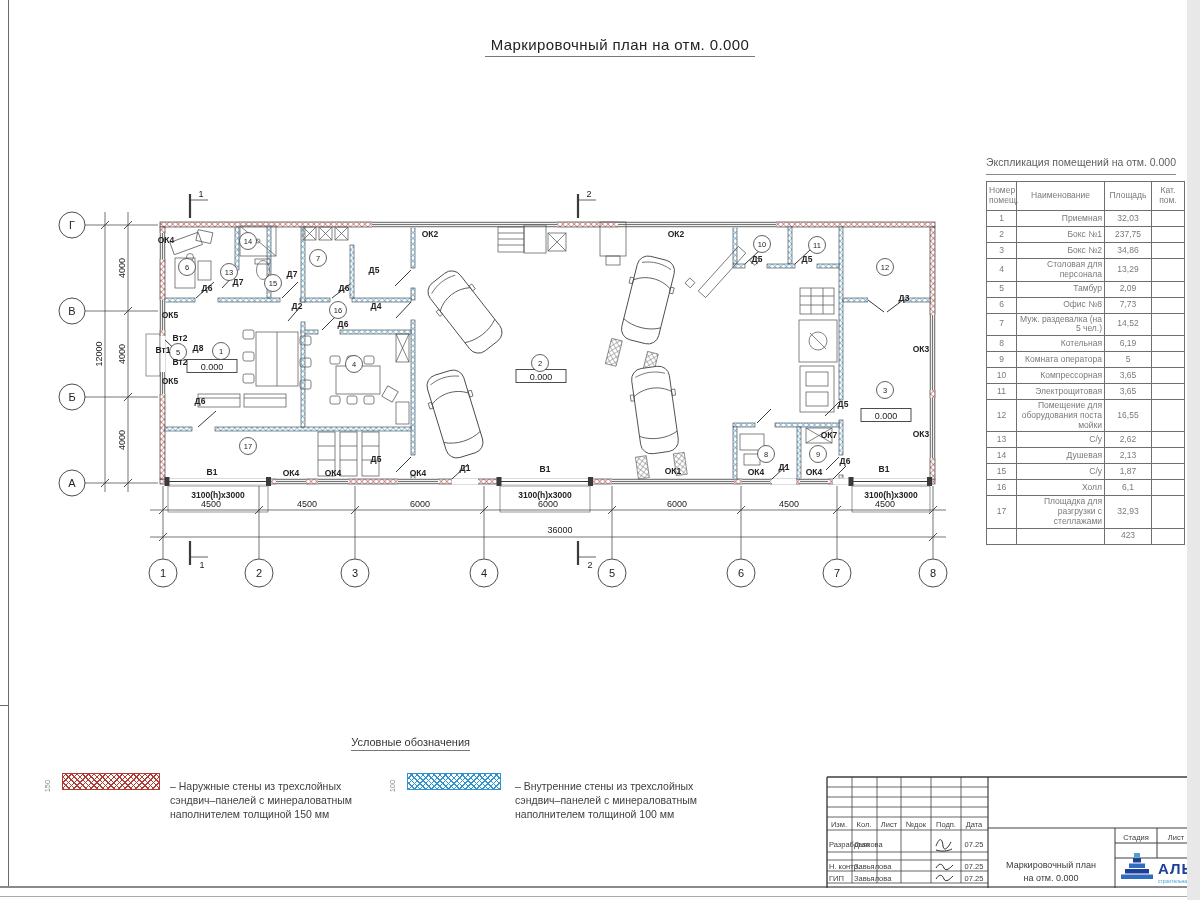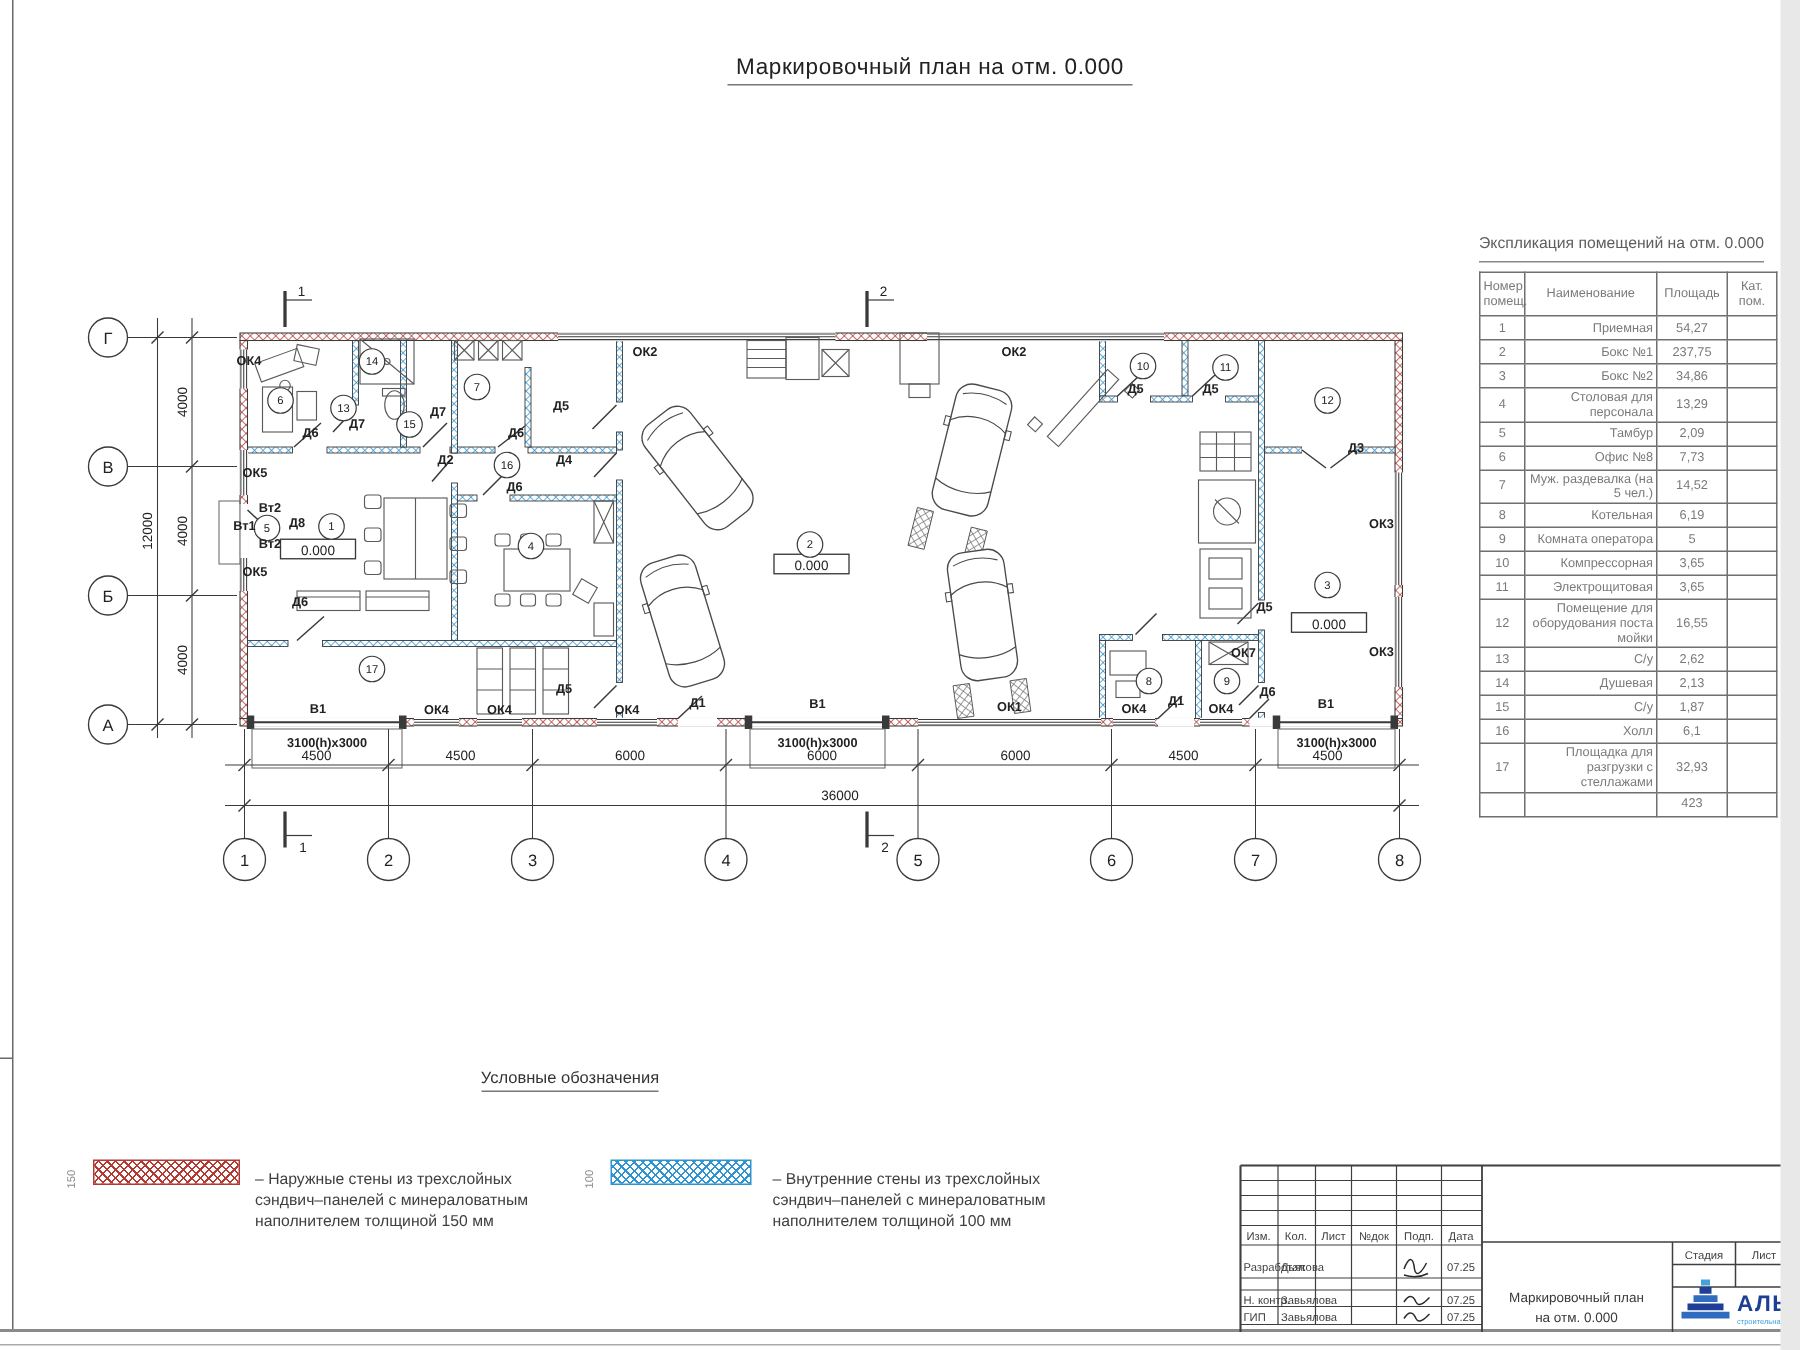--- a/index.html
+++ b/index.html
@@ -20,21 +20,21 @@
   .spec-title{font-size:10.5px;color:#5e5e5e;display:inline-block;border-bottom:1px solid #888;padding-bottom:6px;white-space:nowrap;}
   .spec table{border-collapse:collapse;table-layout:fixed;width:198px;margin-top:6px;}
   .spec th,.spec td{border:1px solid #6f6f6f;font-weight:normal;font-size:8.5px;color:#7a7a7a;
                     padding:1px 2px;text-align:center;vertical-align:middle;line-height:1.15;}
   .spec th{height:26px;}
   .spec td{height:13px;}
   .spec td.nm{text-align:right;}
   
   .notes{left:827px;top:697px;width:302px;font-size:9.5px;color:#4a4a4a;line-height:1.35;}
   
-  .legend-title{left:290px;top:713px;width:180px;text-align:center;font-size:11px;color:#333;}
+  .legend-title{left:290px;top:736px;width:180px;text-align:right;font-size:11px;color:#333;}
   .legend-title span{display:inline-block;border-bottom:1px solid #777;padding-bottom:2px;}
   .leg-item{top:763px;font-size:10.5px;color:#3f3f3f;line-height:1.35;}
   .leg-swatch{position:absolute;top:10px;height:15px;border-style:solid;border-width:1px;}
   .leg-dim{position:absolute;top:18px;font-size:7.5px;color:#8a8a8a;transform:rotate(-90deg);}
   .leg-text{position:absolute;top:16px;width:192px;}
 </style>
 </head>
 <body>
 
 <div class="sheet">
@@ -494,21 +494,21 @@
           <th>Номер помещ.</th>
           <th>Наименование</th>
           <th>Площадь</th>
           <th>Кат. пом.</th>
         </tr>
       </thead>
       <tbody id="spec-rows">
           <tr>
             <td>1</td>
             <td class="nm">Приемная</td>
-            <td>54,27</td>
+            <td>32,03</td>
             <td></td>
           </tr>
           <tr>
             <td>2</td>
             <td class="nm">Бокс №1</td>
             <td>237,75</td>
             <td></td>
           </tr>
           <tr>
             <td>3</td>

